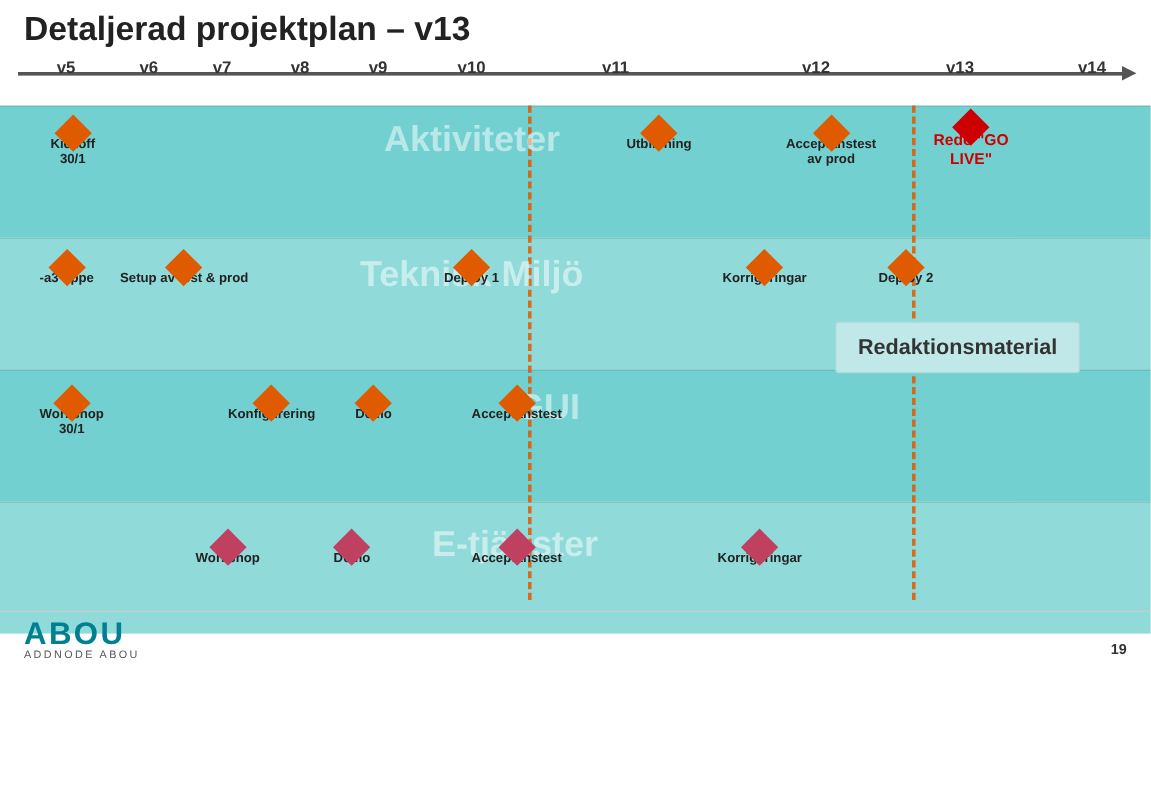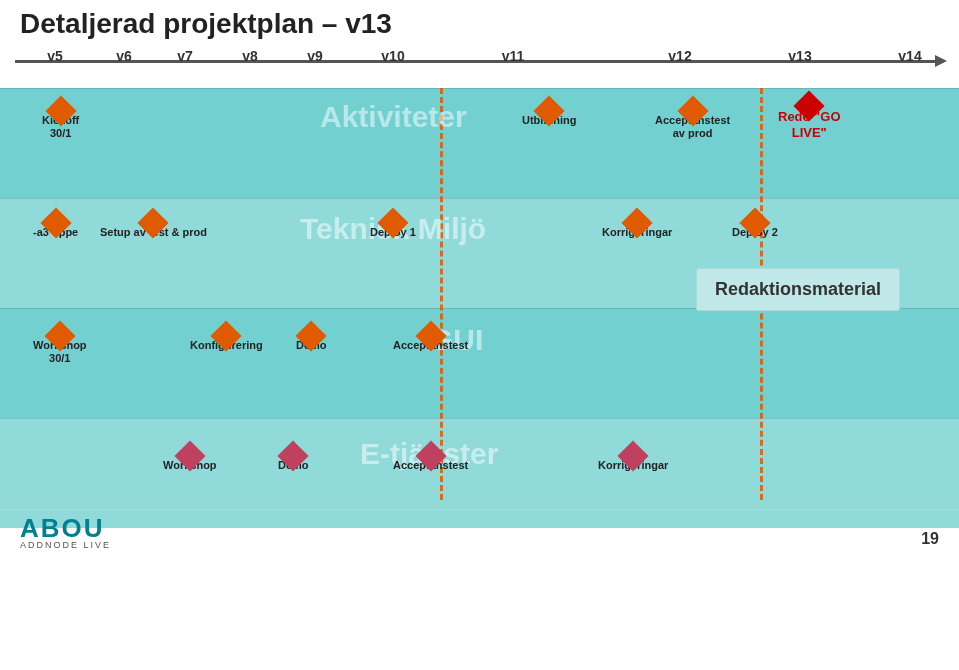--- a/index.html
+++ b/index.html
@@ -165,21 +165,21 @@
       letter-spacing: 2px;
       display: block;
       margin-top: -4px;
     }
 
     
     .page-number {
       position: absolute;
       bottom: 12px;
       right: 20px;
-      font-size: 16px;
+      font-size: 12px;
       font-weight: bold;
       color: #333;
     }
   </style>
 </head>
 <body>
 
 <div class="page">
 
   <div class="title">Detaljerad projektplan – v13</div>
@@ -329,19 +329,19 @@
       <div class="diamond" style="background:#c04060;"></div>
     </div>
     <div class="label" style="margin-top:14px;">Korrigeringar</div>
   </div>
 
   <div style="position:absolute; bottom:50px; left:0; right:0; height:1px; background:#ccc;"></div>
 
   <div class="logo-area">
     <div>
       <span style="font-size:26px; font-weight:900; color:#008090; letter-spacing:2px;">ABOU</span>
-      <span class="logo-sub">ADDNODE LIVE</span>
+      <span class="logo-sub">ADDNODE ABOU</span>
     </div>
   </div>
 
   <div class="page-number">19</div>
 
 </div>
 
 </body></html>

